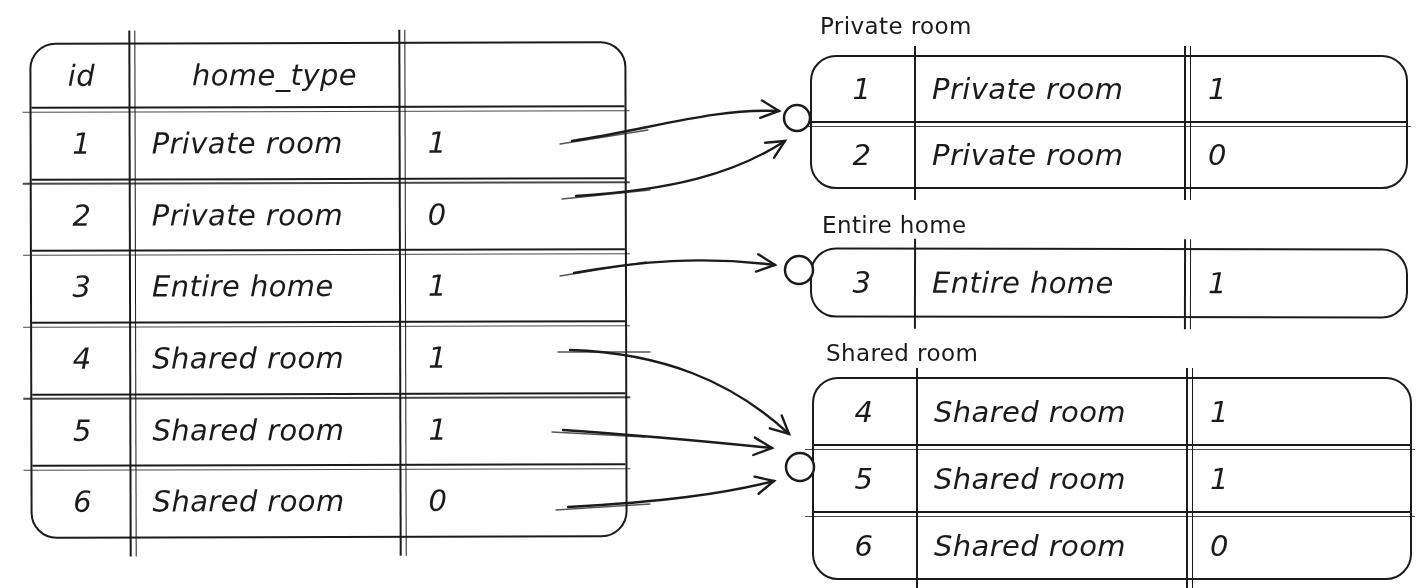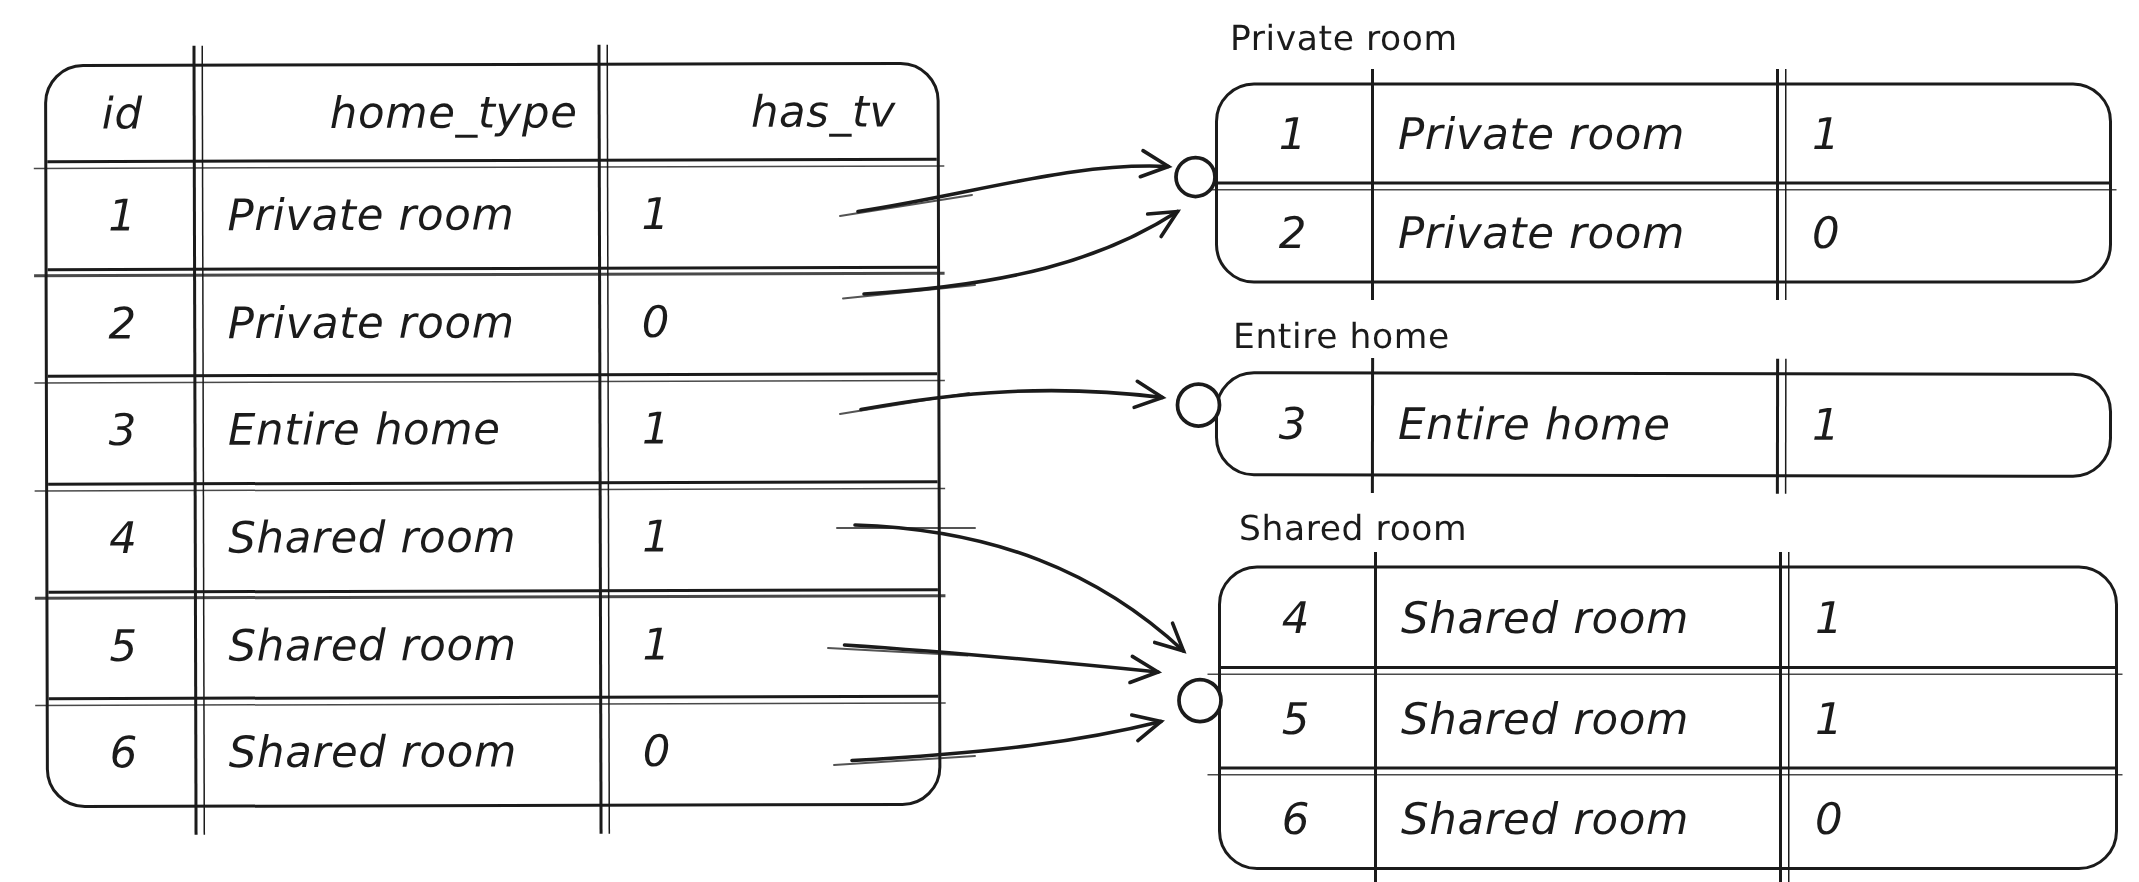--- a/index.html
+++ b/index.html
@@ -26,21 +26,21 @@
   
   .trow + .trow::after {
     content: ""; position: absolute; left: -9px; right: -5px; top: 2.6px;
     height: 1.4px; background: var(--ink); opacity: .8; pointer-events: none;
   }
   .hdr-row { flex: 0 0 62px; }
   .cell { display: flex; align-items: center; font-size: 29px; letter-spacing: .4px; font-style: italic; }
   .c1 { width: 100px; justify-content: center; }
   .c2 { width: 270px; padding-left: 20px; }
   .c3 { flex: 1; padding-left: 26px; }
-  .hdr-row .c2, .hdr-row .c3 { justify-content: center; padding-left: 16px; margin-left: 28px; }
+  .hdr-row .c2, .hdr-row .c3 { justify-content: center; padding-left: 16px; }
   
   .vsep { position: absolute; width: 7px; pointer-events: none; }
   .vsep.dbl { border-left: 2.3px solid var(--ink); border-right: 1.5px solid var(--ink); }
   .vsep.sgl { border-left: 2.3px solid var(--ink); }
   .src .vsep { top: -14px; bottom: -20px; }
   .grp .vsep { top: -11px; bottom: -13px; }
   .src { left: 30px; top: 42px; width: 597px; height: 496px; transform: rotate(-0.15deg); }
   .src .vs1 { left: 97px; }
   .src .vs2 { left: 367px; }
   .grp1 { left: 810px; top: 55px;  width: 598px; height: 134px; }
@@ -64,21 +64,20 @@
 <body>
 
 <div class="canvas">
 
   <div class="table src">
     <div class="vsep vs1 dbl"></div>
     <div class="vsep vs2 dbl"></div>
     <div class="trow hdr-row">
       <div class="cell c1">id</div>
       <div class="cell c2">home_type</div>
-      <div class="cell c3">has_tv</div>
     </div>
     <div class="trow">
       <div class="cell c1">1</div>
       <div class="cell c2">Private room</div>
       <div class="cell c3">1</div>
     </div>
     <div class="trow">
       <div class="cell c1">2</div>
       <div class="cell c2">Private room</div>
       <div class="cell c3">0</div>

